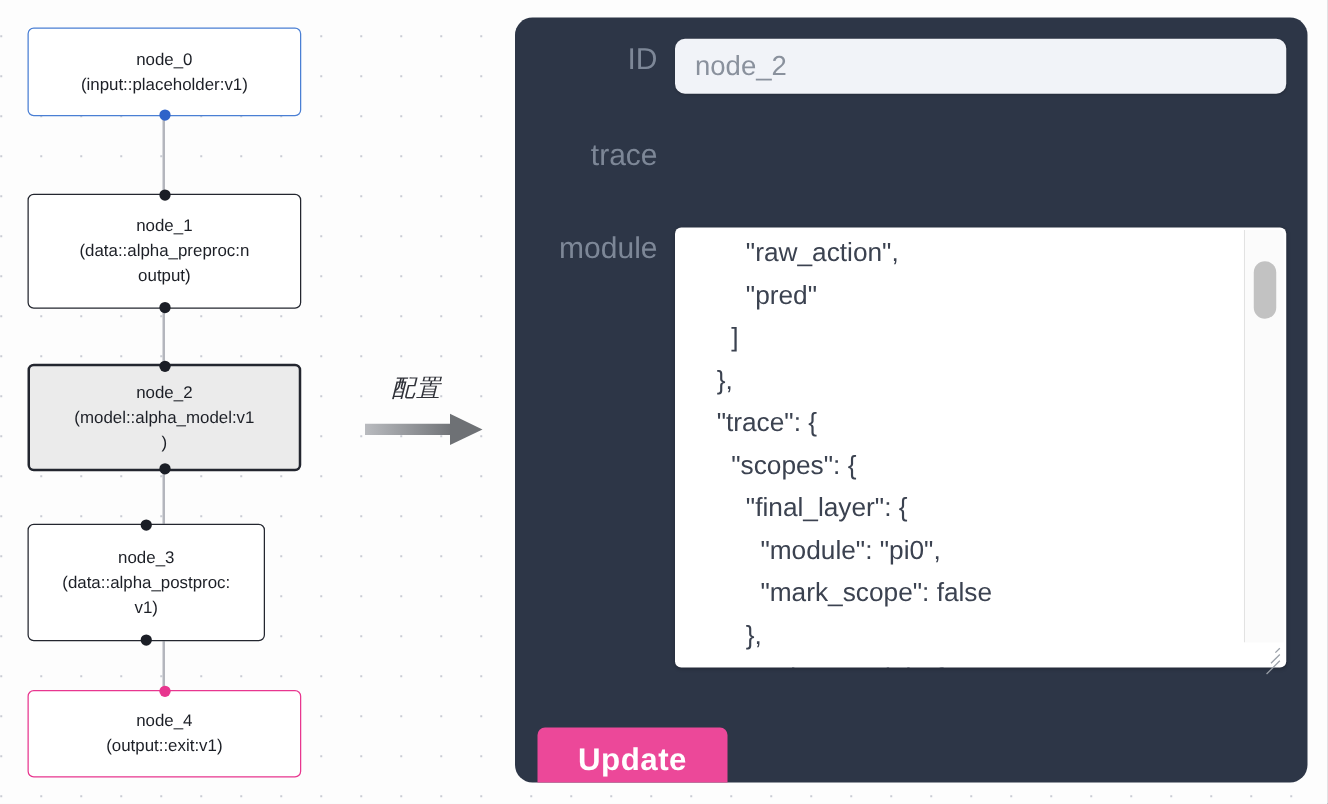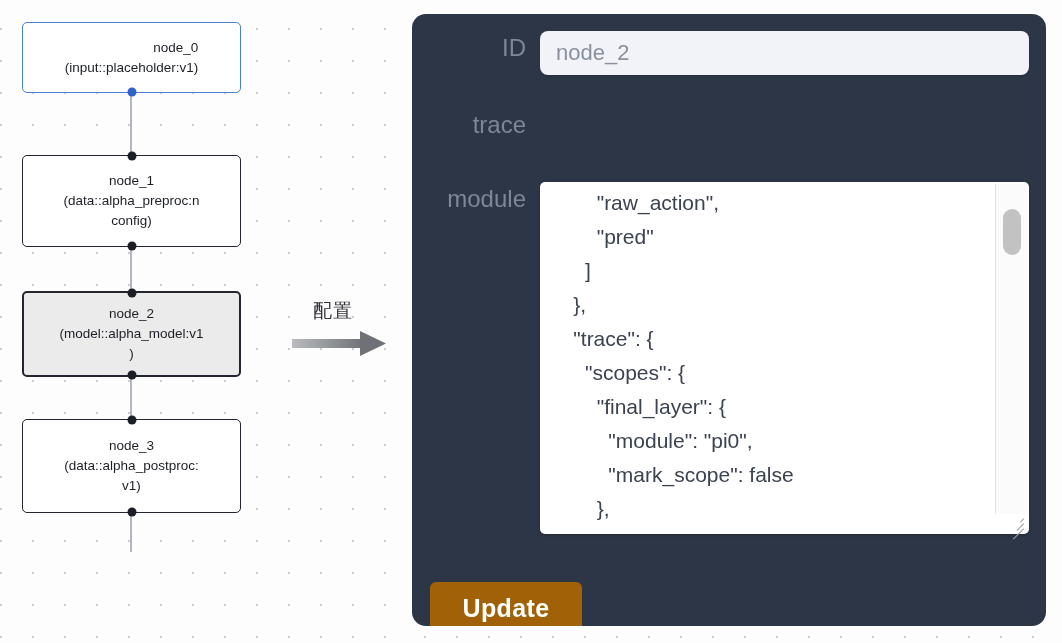--- a/index.html
+++ b/index.html
@@ -86,20 +86,21 @@
     left: 131px;
     transform: translateX(-50%);
     z-index: 2;
   }
 
   
   #arrow-group {
     position: absolute;
     left: 292px; top: 298px;
     z-index: 5;
+    font-style: italic;
   }
   #arrow-caption {
     font-size: 19px;
     color: #2f3138;
     letter-spacing: 1px;
     text-align: center;
     width: 78px;
     margin-left: 2px;
   }
 
@@ -200,21 +201,21 @@
     background: #9aa0a8;
     transform-origin: right center;
     transform: rotate(-45deg);
   }
 
   
   #update-button {
     position: absolute;
     left: 18px; top: 568px;
     width: 152px; height: 52px;
-    background: #a16207;
+    background: #ec4899;
     border: none;
     border-radius: 6px;
     color: #ffffff;
     font-family: "Liberation Sans", sans-serif;
     font-size: 25px;
     font-weight: 600;
     letter-spacing: 0.4px;
     cursor: pointer;
     padding: 0;
   }
@@ -224,50 +225,55 @@
 
 <div id="app">
 
   <div id="graph-canvas">
 
     <div class="edge" style="top:93px;height:62px;"></div>
     <div class="edge" style="top:247px;height:44px;"></div>
     <div class="edge" style="top:377px;height:42px;"></div>
     <div class="edge" style="top:513px;height:39px;"></div>
 
-    <div class="node input-node" style="left:22px;top:22px;width:219px;height:71px;text-align:right;">
+    <div class="node input-node" style="left:22px;top:22px;width:219px;height:71px;">
       <span class="node-label">node_0
 (input::placeholder:v1)</span>
       <span class="handle bottom blue"></span>
     </div>
 
     <div class="node" style="left:22px;top:155px;width:219px;height:92px;">
       <span class="node-label">node_1
 (data::alpha_preproc:n
-config)</span>
+output)</span>
       <span class="handle top"></span>
       <span class="handle bottom"></span>
     </div>
 
     <div class="node selected" style="left:22px;top:291px;width:219px;height:86px;">
       <span class="node-label">node_2
 (model::alpha_model:v1
 )</span>
       <span class="handle top"></span>
       <span class="handle bottom"></span>
     </div>
 
-    <div class="node" style="left:22px;top:419px;width:219px;height:94px;align-items:center;">
+    <div class="node" style="left:22px;top:419px;width:190px;height:94px;align-items:center;">
       <span class="node-label">node_3
 (data::alpha_postproc:
 v1)</span>
       <span class="handle top"></span>
       <span class="handle bottom"></span>
     </div>
 
+    <div class="node output-node" style="left:22px;top:552px;width:219px;height:70px;">
+      <span class="node-label">node_4
+(output::exit:v1)</span>
+      <span class="handle top pink"></span>
+    </div>
   </div>
 
   <div id="right-dots"></div>
 
   <div id="arrow-group">
     <div id="arrow-caption">配置</div>
     <svg width="96" height="30" viewBox="0 0 96 30" style="display:block;margin-top:6px;">
       <defs>
         <linearGradient id="agrad" x1="0" y1="0" x2="1" y2="0">
           <stop offset="0%" stop-color="#b9bbbf"></stop>

